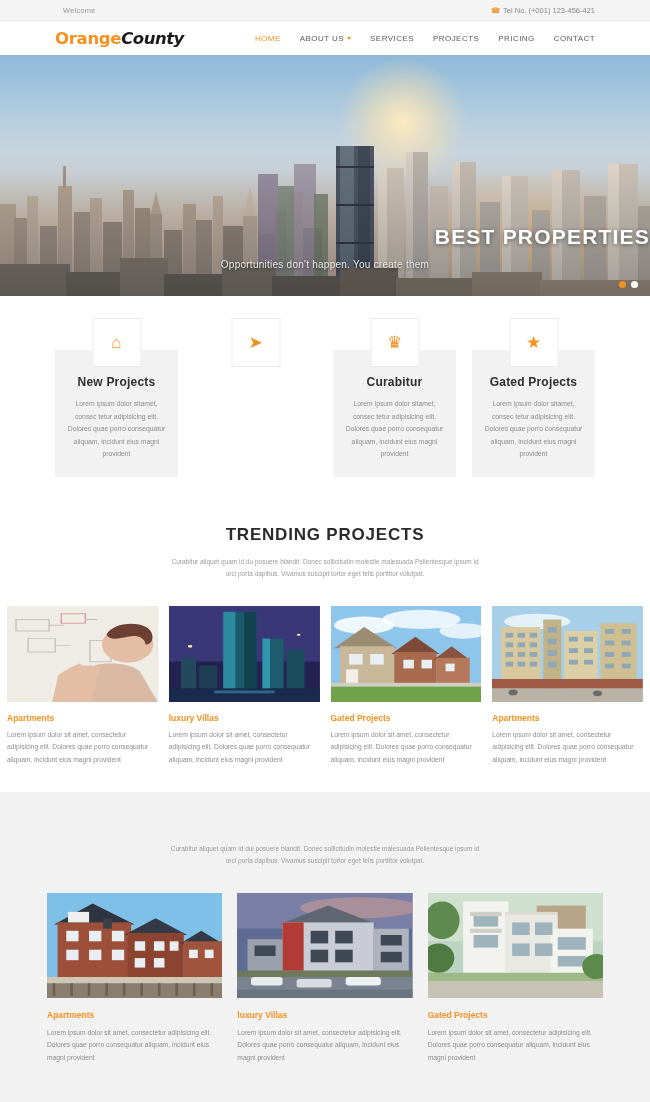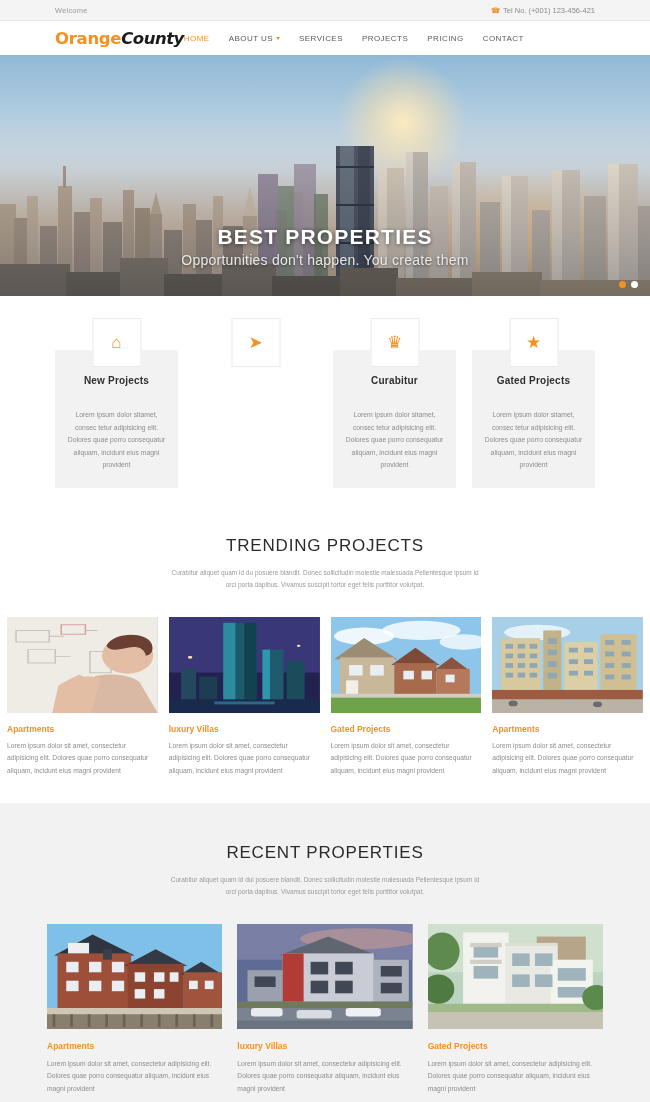--- a/index.html
+++ b/index.html
@@ -14,31 +14,31 @@
   
   .topbar {
     height: 21px;
     background: #f4f4f4;
     border-bottom: 1px solid #e8e8e8;
     display: flex;
     align-items: center;
     justify-content: space-between;
     padding: 0 55px;
   }
-  .topbar-welcome { font-size: 7.5px; color: #999; letter-spacing: .2px; }
+  .topbar-welcome { font-size: 7.5px; color: #999; letter-spacing: .2px; margin-left: 8px; }
   .topbar-tel { font-size: 7.5px; color: #8a8a8a; display: flex; align-items: center; gap: 3px; }
   .phone-ico { color: #f08a1c; font-size: 7.5px; display:inline-block; transform: scaleX(-1); }
 
   
   .header {
     height: 34px;
     background: #fff;
     display: flex;
     align-items: center;
-    justify-content: flex-start;
+    justify-content: space-between;
     padding: 0 55px;
   }
   .logo { font-size: 16.5px; font-weight: bold; letter-spacing: -.3px; white-space: nowrap; }
   .logo-orange { color: #f5911e; font-family: "DejaVu Sans", sans-serif; font-weight: bold; }
   .logo-county { color: #1c1c1c; font-family: "DejaVu Sans", sans-serif; font-weight: bold; font-style: italic; letter-spacing: -.5px;}
   .nav { display: flex; align-items: center; gap: 19px; }
   .nav-item {
     font-size: 8px;
     color: #5b5b5b;
     letter-spacing: .45px;
@@ -78,23 +78,24 @@
   }
   .hero-caption {
     position: absolute; left: 0; right: 0; top: 170px;
     text-align: center;
     z-index: 6;
   }
   .hero-title {
     font-size: 21px; font-weight: bold; color: #fff;
     letter-spacing: 1.2px;
     text-shadow: 0 1px 4px rgba(0,0,0,.5);
+    text-align: right;
   }
   .hero-sub {
-    font-size: 14px; color: #e8e8e8; margin-top: 3px;
+    font-size: 10px; color: #e8e8e8; margin-top: 10px;
     letter-spacing: .25px;
     text-shadow: 0 1px 3px rgba(0,0,0,.55);
   }
   .hero-dots {
     position: absolute; right: 12px; bottom: 8px;
     display: flex; gap: 5px; z-index: 8;
   }
   .dot { width: 7px; height: 7px; border-radius: 50%; background: #fff; cursor: pointer; }
   .dot.active { background: #f5911e; }
 
@@ -115,29 +116,29 @@
     z-index: 3;
   }
   .feature-ico { font-size: 17px; color: #f5911e; line-height: 1; }
   .feature-body {
     background: #f2f2f2;
     padding: 25px 11px 16px 11px;
     text-align: center;
     min-height: 112px;
   }
   .feature-title {
-    font-size: 10px; font-weight: bold; color: #2f2f2f;
-    margin-bottom: 23px; letter-spacing: .2px;
+    font-size: 12px; font-weight: bold; color: #2f2f2f;
+    margin-bottom: 9px; letter-spacing: .2px;
   }
   .feature-text { font-size: 6.8px; color: #8d8d8d; line-height: 1.85; }
 
   
   .section-head { text-align: center; }
   .section-title {
-    font-size: 17px; font-weight: normal; color: #2b2b2b;
+    font-size: 17px; font-weight: bold; color: #2b2b2b;
     letter-spacing: .8px;
   }
   .section-sub {
     font-size: 6.5px; color: #9a9a9a; line-height: 1.85;
     margin: 11px auto 0 auto; max-width: 318px;
   }
 
   
   .trending { background: #fff; padding: 48px 0 26px 0; }
   .cards4 {
@@ -451,21 +452,20 @@
           </svg>
         </div>
         <div class="card4-title">Apartments</div>
         <div class="card4-text">Lorem ipsum dolor sit amet, consectetur adipisicing elit. Dolores quae porro consequatur aliquam, incidunt eius magni provident</div>
       </div>
     </div>
 </div>
 
 <div class="recent">
   <div class="section-head">
-    <div class="section-title">RECENT PROPERTIES</div>
     <div class="section-sub">Curabitur aliquet quam id dui posuere blandit. Donec sollicitudin molestie malesuada Pellentesque ipsum id orci porta dapibus. Vivamus suscipit tortor eget felis porttitor volutpat.</div>
   </div>
   <div class="cards3" id="recent-root">
       <div class="card3">
         <div class="card3-img">
           <svg viewBox="0 0 100 100" preserveAspectRatio="none" style="width:100%;height:100%;display:block">
             <rect width="100" height="100" fill="#7ec0e8"></rect>
             <polygon points="4,30 26,10 50,30" fill="#2f3540"></polygon>
             <rect x="6" y="28" width="42" height="54" fill="#9e4f3a"></rect>
             <polygon points="44,40 62,24 80,40" fill="#343a45"></polygon>

